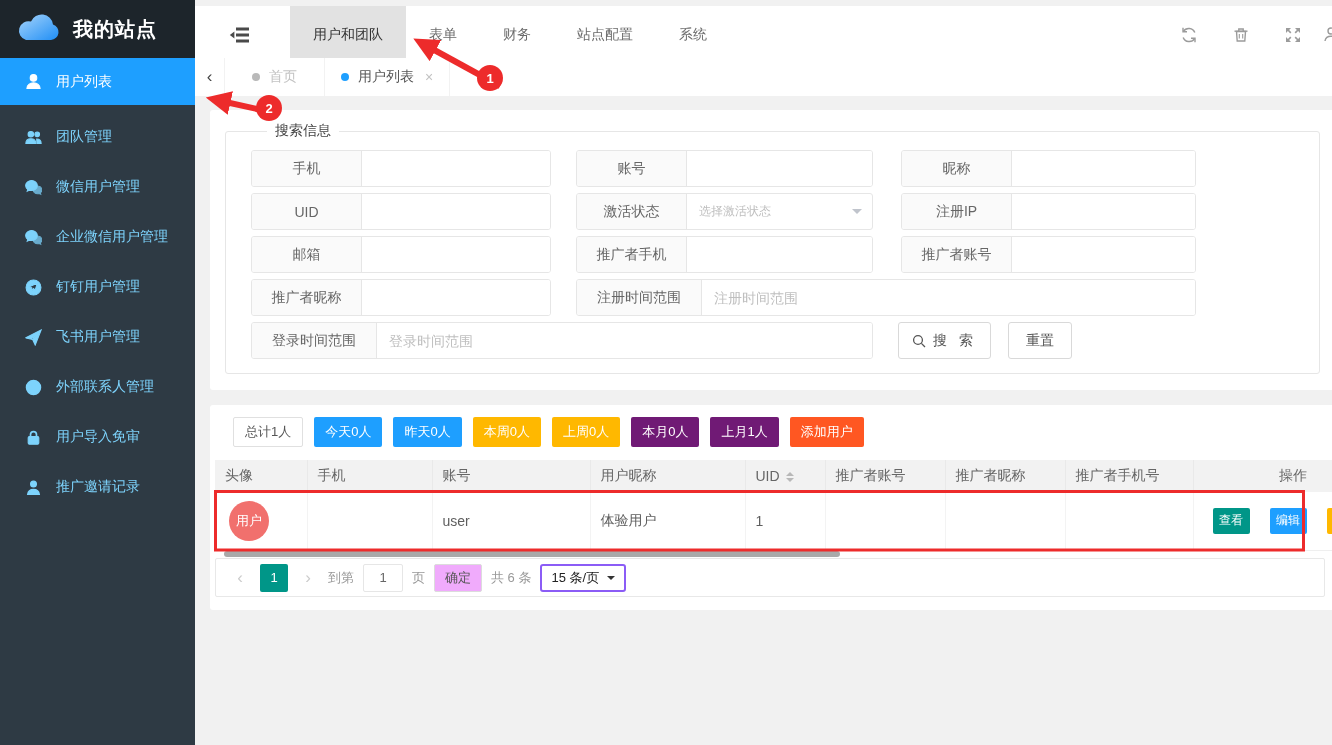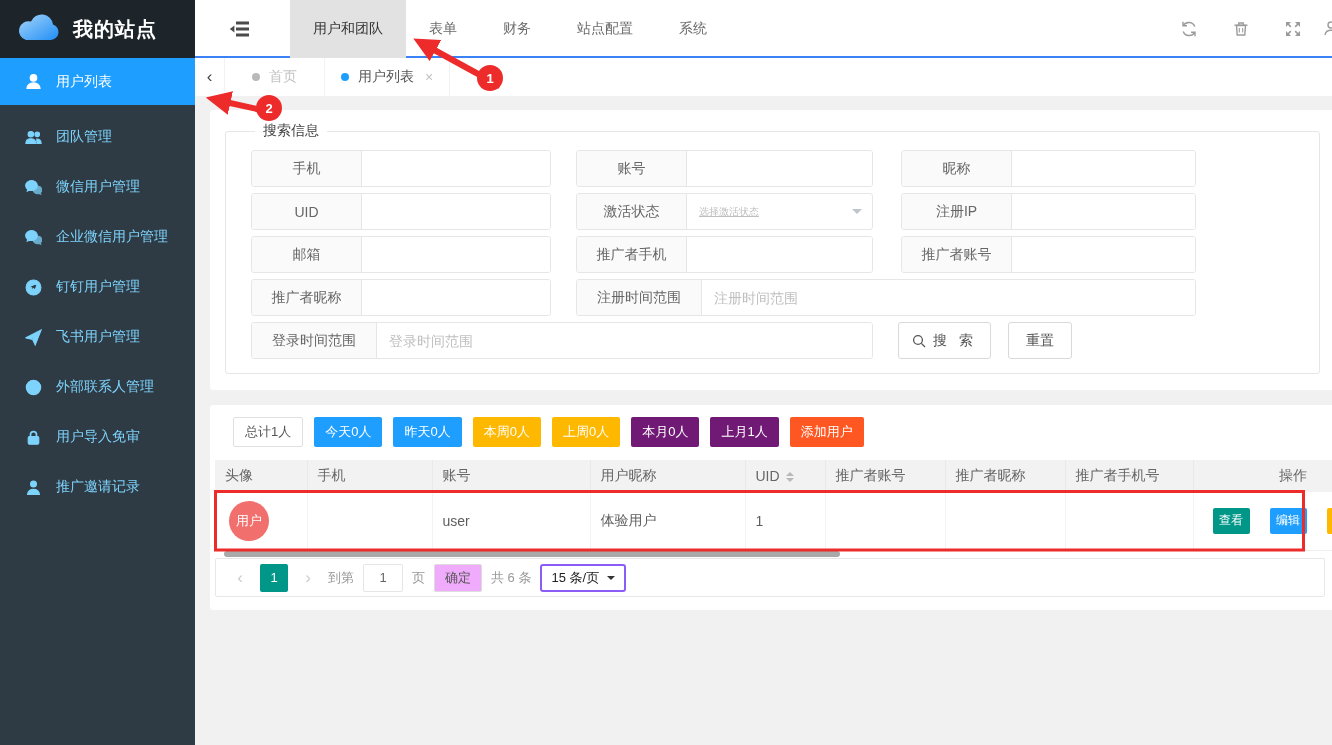--- a/index.html
+++ b/index.html
@@ -12,22 +12,22 @@
   #logo { height:58px; background:#1d252b; display:flex; align-items:center; padding-left:16px; gap:11px; }
   #logo .title { color:#fff; font-size:20px; font-weight:bold; letter-spacing:1px; }
   .side-item { height:50px; display:flex; align-items:center; padding-left:24px; gap:14px;
                color:#7dd3fc; font-size:14px; cursor:pointer; }
   .side-item.active { height:47px; background:#1e9fff; color:#fff; }
   .side-item.first-regular { margin-top:7px; }
   .side-item .ic { width:18px; height:18px; flex:none; display:flex; align-items:center; justify-content:center; }
   .side-item .ic svg { width:17px; height:17px; fill:currentColor; stroke:currentColor; }
 
   
-  #header { position:absolute; left:195px; top:0; width:1137px; height:58px; background:#fff;
-            border-bottom:2px solid #3b82f6; z-index:1; }
+  #header { position:absolute; left:195px; top:6px; width:1137px; height:58px; background:#fff;
+            border-bottom:4px solid #3b82f6; z-index:1; }
   #collapse-btn { position:absolute; left:32px; top:17px; width:26px; height:24px; display:flex;
                   align-items:center; justify-content:center; cursor:pointer; }
   #topnav { position:absolute; left:95px; top:0; height:58px; display:flex; }
   .nav-tab { padding:0 23px; height:58px; display:flex; align-items:center; font-size:14px;
              color:#6b6b6b; cursor:pointer; }
   .nav-tab.active { background:#e2e2e2; color:#333; }
   .hicon { position:absolute; top:20px; width:18px; height:18px; color:#9b9b9b; cursor:pointer; }
   .hicon svg { width:18px; height:18px; }
   #icon-refresh { right:134px; }
   #icon-trash { right:82px; }
@@ -47,29 +47,29 @@
   .page-tab.current { width:125px; color:#555; }
   .page-tab.current .dot { background:#1e9fff; }
   .page-tab .close { color:#c2c2c2; font-size:14px; margin-left:2px; cursor:pointer; }
 
   
   #content { position:absolute; left:195px; top:96px; width:1137px; height:649px; background:#f1f1f1; }
   .card { position:absolute; background:#fff; border-radius:3px; }
   #card-search { left:15px; top:14px; right:-8px; height:280px; }
   #search-fieldset { position:absolute; left:15px; top:12px; right:20px; height:252px;
                      border:1px solid #e6e6e6; border-radius:3px; padding:10px 0 0 25px; }
-  #search-fieldset legend { font-size:14px; color:#444; padding:0 8px; margin-left:4px; }
+  #search-fieldset legend { font-size:14px; color:#444; padding:0 8px; margin-left:16px; }
   .frow { display:flex; margin-bottom:6px; }
   .ig { display:flex; height:37px; border:1px solid #e6e6e6; border-radius:3px; background:#fff; overflow:hidden; }
   .ig .lbl { background:#fafafa; border-right:1px solid #e6e6e6; display:flex; align-items:center;
              justify-content:center; color:#666; font-size:14px; width:110px; flex:none; }
   .ig .lbl.wlbl { width:125px; }
   .ig input { border:none; outline:none; padding:0 12px; font-size:14px; color:#333; flex:1; min-width:0; }
   .ig input::placeholder { color:#bfbfbf; }
-  .ig .selval { flex:1; display:flex; align-items:center; padding:0 12px; color:#bfbfbf; font-size:10px; cursor:pointer;text-decoration:underline; }
+  .ig .selval { flex:1; display:flex; align-items:center; padding:0 12px; color:#bfbfbf; font-size:12px; cursor:pointer; }
   .ig .caret { width:30px; display:flex; align-items:center; justify-content:center; color:#c0c4cc; }
   .caret::after { content:""; border:5px solid transparent; border-top-color:#c0c4cc; margin-top:5px; }
   .w1 { width:300px; } .w2 { width:297px; } .w3 { width:295px; }
   .wide2 { width:620px; } .wide1 { width:622px; }
   .g1 { margin-right:25px; } .g2 { margin-right:28px; }
   .form-btn { height:37px; border:1px solid #d9d9d9; border-radius:3px; background:#fff; color:#555;
               font-size:14px; display:flex; align-items:center; justify-content:center; gap:7px; cursor:pointer; }
   #btn-search { width:93px; margin-left:25px; letter-spacing:4px; }
   #btn-reset { width:64px; margin-left:17px; }
 

